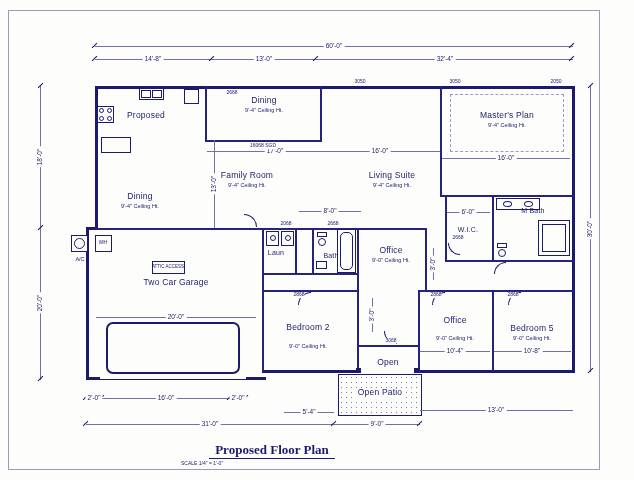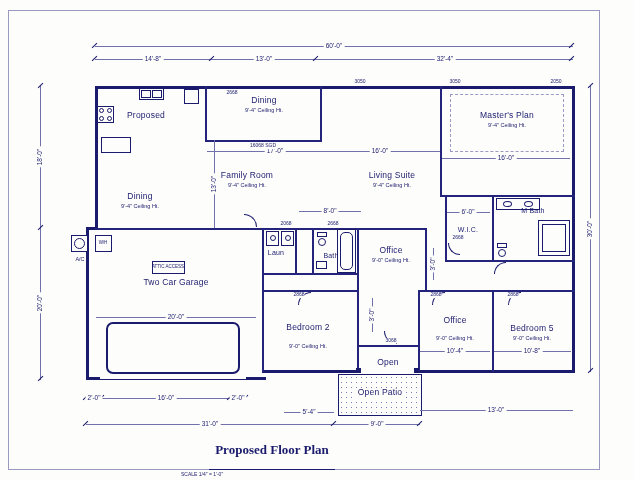--- a/index.html
+++ b/index.html
@@ -27,21 +27,21 @@
   .burner{width:5px;height:5px;border:1px solid #1b1b6e;border-radius:50%;box-sizing:border-box;}
   .sink2{display:grid;grid-template-columns:1fr 1fr;gap:1px;padding:1px;}
   .basin{border:1px solid #1b1b6e;}
   .drum{width:6px;height:6px;border:1px solid #1b1b6e;border-radius:50%;margin:3px auto;box-sizing:border-box;}
   .inner{position:absolute;inset:2px;border:1px solid #1b1b6e;border-radius:5px;}
   .shin{position:absolute;inset:3px;border:1px solid #1b1b6e;}
   .fan{position:absolute;inset:2px;border:1px solid #1b1b6e;border-radius:50%;}
   .vanity{display:flex;align-items:center;justify-content:space-around;}
   .oval{width:9px;height:6px;border:1px solid #1b1b6e;border-radius:50%;box-sizing:border-box;}
   .titleblock{position:absolute;left:167px;top:440px;width:210px;text-align:center;}
-  .ptitle{display:inline-block;font-family:"Liberation Serif",serif;font-weight:bold;font-size:13px;border-bottom:1.5px solid #1b1b6e;padding:0 6px 11px;}
+  .ptitle{display:inline-block;font-family:"Liberation Serif",serif;font-weight:bold;font-size:13px;border-bottom:1.5px solid #1b1b6e;padding:0 6px 0;}
   .pscale{font-size:5px;margin-top:1px;text-align:left;margin-left:14px;}
 </style>
 </head>
 <body>
 
 <div class="sheet">
   <div class="frame"></div>
 
   <div class="w" style="left:95px;top:86px;width:480px;height:3px"></div>
   <div class="w" style="left:95px;top:86px;width:3px;height:144px"></div>

